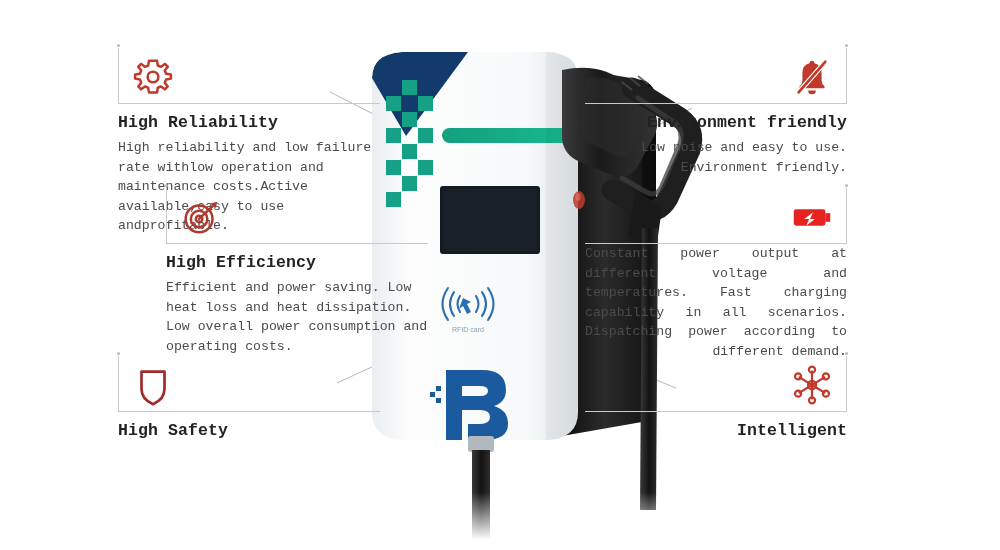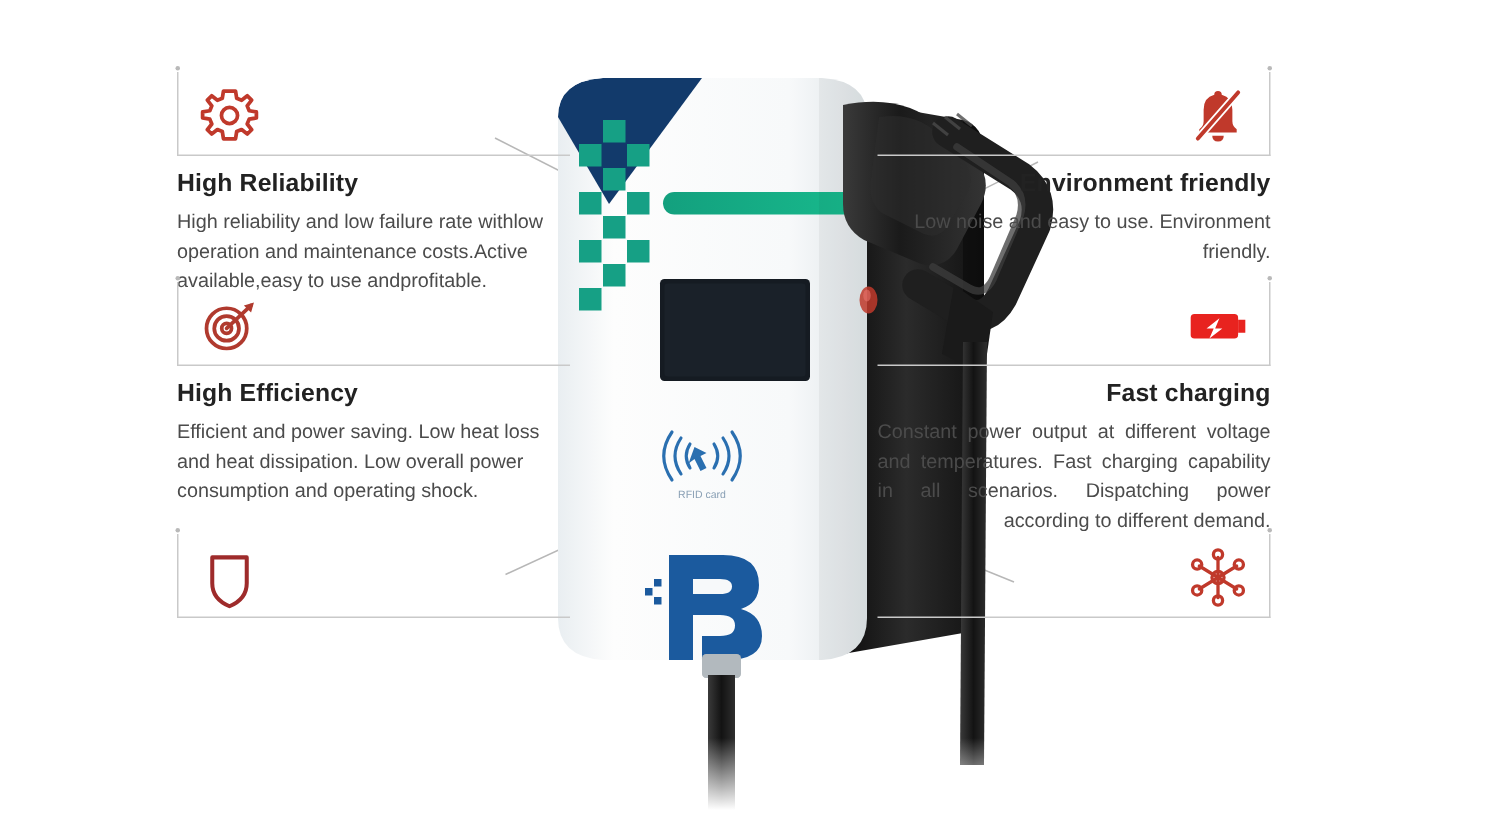--- a/index.html
+++ b/index.html
@@ -7,21 +7,21 @@
     width:1000px;height:550px;background:#ffffff;overflow:hidden;
     font-family:"Liberation Sans","DejaVu Sans",sans-serif;
     position:relative;
   }
   .stage{position:absolute;inset:0;}
 
   
   .leaders{position:absolute;left:0;top:0;width:1000px;height:550px;pointer-events:none;}
 
   
-  .feat{position:absolute;}
+  .feat{position:absolute;font-family:Liberation Mono, monospace;}
   .feat .bracket{position:relative;height:60px;}
   .bracket .hline{position:absolute;bottom:0;height:1px;background:#c9c9c9;}
   .bracket .vtick{position:absolute;bottom:0;width:1px;height:56px;background:#c9c9c9;}
   .bracket .dot{position:absolute;width:3px;height:3px;background:#b9b9b9;border-radius:50%;}
   .icon{position:absolute;bottom:4px;width:46px;height:46px;}
   .icon svg{display:block;width:46px;height:46px;}
 
   .ftitle{
     font-size:16.5px;font-weight:bold;color:#222222;
     margin:9px 0 6px 0;letter-spacing:.1px;
@@ -203,50 +203,51 @@
                    -0.8 -5.0 -3.4 -1.4 -4.0 3.1 -3.0 -3.0 3.1 -4.0 -1.4 -3.4 -5.0 -0.8 0 -4.2
                    5.0 -0.8 1.4 -3.4 -3.1 -4.0 3.0 -3.0 4.0 3.1 3.4 -1.4 0.8 -5.0 4.2 0 z"></path>
           <circle cx="24" cy="24" r="5.6"></circle>
         </svg>
       </span>
     </div>
     <div class="ftitle">High Reliability</div>
     <div class="fbody">High reliability and low failure rate withlow operation and maintenance costs.Active available,easy to use andprofitable.</div>
   </div>
 
-  <div class="feat left just" style="top:184px;">
+  <div class="feat left just" style="top:184px;margin-left:48px;">
     <div class="bracket">
       <span class="hline"></span>
       <span class="vtick"></span>
       <span class="dot"></span>
       <span class="icon">
         <svg viewBox="0 0 48 48" fill="none" stroke="#b03a2e" stroke-width="2.6" stroke-linecap="round">
           <circle cx="22" cy="26" r="14"></circle>
           <circle cx="22" cy="26" r="8.6"></circle>
           <circle cx="22" cy="26" r="3.4"></circle>
           <path d="M22 26 L39 10" stroke-width="2.6"></path>
           <path d="M34 10 L41 8 L39 15 Z" fill="#b03a2e" stroke="none"></path>
         </svg>
       </span>
     </div>
     <div class="ftitle">High Efficiency</div>
-    <div class="fbody">Efficient and power saving. Low heat loss and heat dissipation. Low overall power consumption and operating shock.</div>
+    <div class="fbody">Efficient and power saving. Low heat loss and heat dissipation. Low overall power consumption and operating costs.</div>
   </div>
 
   <div class="feat left just" style="top:352px;">
     <div class="bracket">
       <span class="hline"></span>
       <span class="vtick"></span>
       <span class="dot"></span>
       <span class="icon">
         <svg viewBox="0 0 48 48" fill="none" stroke="#9e2b2b" stroke-width="2.8" stroke-linejoin="round" stroke-linecap="round">
           <path d="M12 10 L36 10 L36 28 Q36 39 24 44 Q12 39 12 28 Z"></path>
         </svg>
       </span>
     </div>
+    <div class="ftitle">High Safety</div>
   </div>
 
   <div class="feat right" style="top:44px;">
     <div class="bracket">
       <span class="hline"></span>
       <span class="vtick"></span>
       <span class="dot"></span>
       <span class="icon">
         <svg viewBox="0 0 48 48">
           <path d="M24 7 q2.6 0 2.6 2.6 q7.4 1.8 7.4 10.4 l0 8 q0 3.4 3 5.6 l0 2.2 l-26 0 l0 -2.2
@@ -267,21 +268,20 @@
       <span class="vtick"></span>
       <span class="dot"></span>
       <span class="icon">
         <svg viewBox="0 0 48 48">
           <rect x="5" y="16" width="33" height="17" rx="2.6" fill="#e8231f"></rect>
           <path d="M38 20 l5 0 l0 9 l-5 0 z" fill="#e8231f"></path>
           <path d="M25 19 l-9 7 l5 0 l-3 7 l9 -7 l-5 0 z" fill="#ffffff"></path>
         </svg>
       </span>
     </div>
-    <div class="ftitle">Fast charging</div>
     <div class="fbody">Constant power output at different voltage and temperatures. Fast charging capability in all scenarios. Dispatching power according to different demand.</div>
   </div>
 
   <div class="feat right just" style="top:352px;">
     <div class="bracket">
       <span class="hline"></span>
       <span class="vtick"></span>
       <span class="dot"></span>
       <span class="icon">
         <svg viewBox="0 0 48 48" fill="none" stroke="#c0392b" stroke-width="2.3" stroke-linecap="round">
@@ -294,15 +294,16 @@
           <circle cx="24" cy="24" r="4.2"></circle>
           <circle cx="24" cy="8" r="3.2"></circle>
           <circle cx="24" cy="40" r="3.2"></circle>
           <circle cx="9.5" cy="15" r="3.2"></circle>
           <circle cx="38.5" cy="15" r="3.2"></circle>
           <circle cx="9.5" cy="33" r="3.2"></circle>
           <circle cx="38.5" cy="33" r="3.2"></circle>
         </svg>
       </span>
     </div>
+    <div class="ftitle">Intelligent</div>
   </div>
 
 </div>
 
 </body></html>

